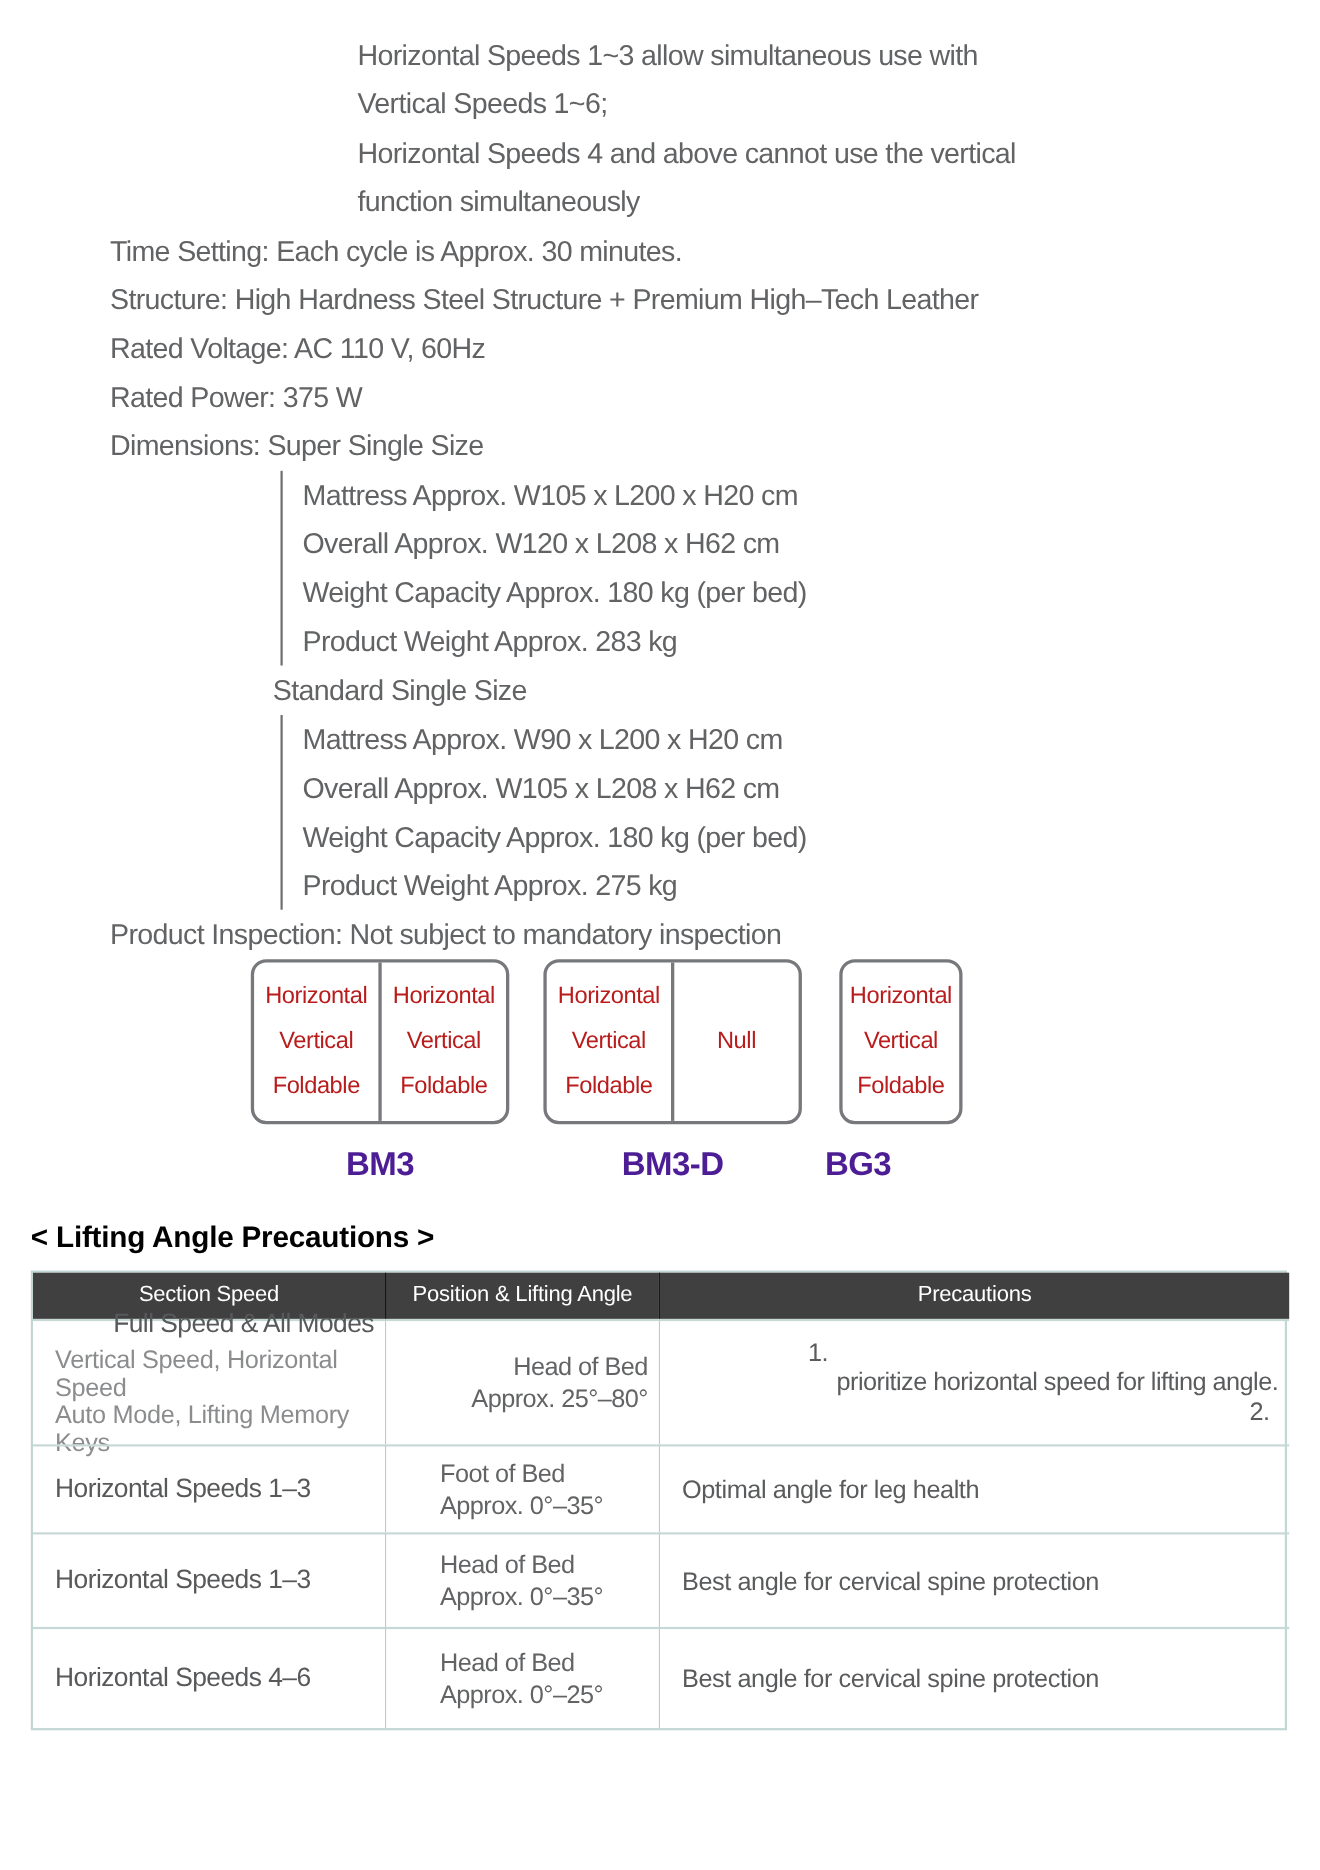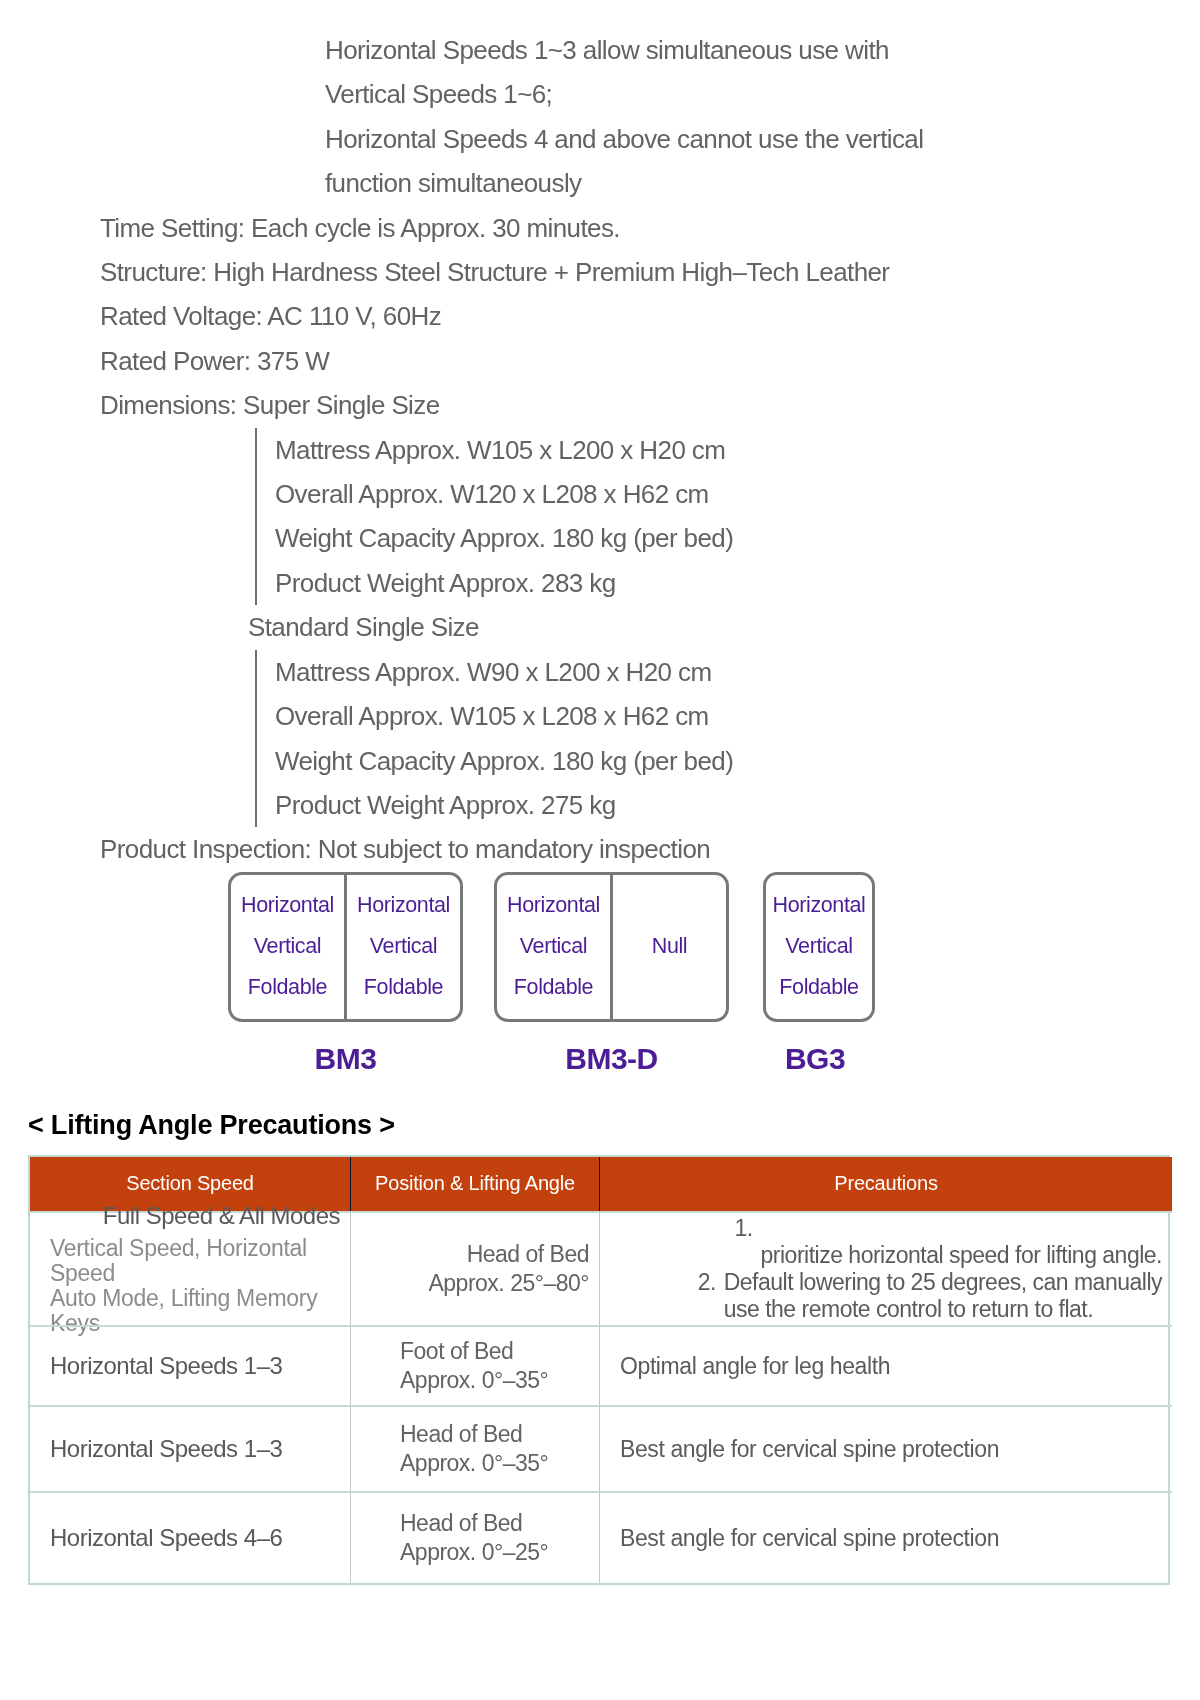--- a/index.html
+++ b/index.html
@@ -15,47 +15,47 @@
   .dims    { margin-left:255px; border-left:2px solid #6e6f71; padding-left:18px; }
   .stdtitle{ margin-left:248px; }
   
   .models { position:relative; height:212px; }
   .mbox {
     position:absolute; top:0; height:150px; box-sizing:border-box;
     border:3px solid #77787b; border-radius:14px; display:flex; background:#fff;
   }
   .mcell {
     width:114px; display:flex; flex-direction:column; justify-content:center;
-    align-items:center; gap:16px; color:#4c1d95; font-size:21.5px; letter-spacing:-0.4px;
+    align-items:center; gap:16px; color:#b91c1c; font-size:21.5px; letter-spacing:-0.4px;
   }
   .mcell + .mcell { border-left:3px solid #77787b; }
   .mbox-1 { left:228px; width:235px; }
   .mbox-2 { left:494px; width:235px; }
   .mbox-3 { left:763px; width:112px; }
   .mbox-3 .mcell { width:106px; }
   .mlabel {
     position:absolute; top:170px; text-align:center; font-weight:bold;
     font-size:30px; color:#4c1d95; letter-spacing:-0.5px;
   }
   .mlabel-1 { left:228px; width:235px; }
   .mlabel-2 { left:494px; width:235px; }
-  .mlabel-3 { left:759px; width:112px; }
+  .mlabel-3 { left:724px; width:112px; }
   
   .heading {
     margin:26px 0 0 28px; font-size:27px; font-weight:600; color:#000000;
     letter-spacing:-0.2px;
   }
   
   .ptable {
     margin:14px 0 0 28px; width:1142px; box-sizing:border-box;
     display:grid; grid-template-columns:320px 249px 573px;
     border:2px solid #c2d6d3;
   }
   .th {
-    background:#c2410c; color:#ffffff; font-size:20px; height:54px;
+    background:#404040; color:#ffffff; font-size:20px; height:42px;
     display:flex; align-items:center; justify-content:center; letter-spacing:-0.2px;
   }
   .th + .th { border-left:1px solid #0f172a; }
   .td {
     box-sizing:border-box; border-top:2px solid #c7d9d6;
     display:flex; flex-direction:column; justify-content:center;
     padding-left:20px; padding-right:10px;
   }
   .td.c2, .td.c3 { border-left:1px solid #c6c8c7; }
   .r1 { height:114px;align-items:flex-end; } .r2 { height:80px; } .r3 { height:86px; } .r4 { height:92px; }
@@ -162,24 +162,20 @@
     <div class="td c3 r1">
       <div class="prec-item">
         <span class="prec-num">1.</span>
         <span>
           <br>
           <span>prioritize horizontal speed for lifting angle.</span>
         </span>
       </div>
       <div class="prec-item">
         <span class="prec-num">2.</span>
-        <span>
-          <span>Default lowering to 25 degrees, can manually</span><br>
-          <span>use the remote control to return to flat.</span>
-        </span>
       </div>
     </div>
 
     <div class="td c1 r2">
       <div class="speed-main">Horizontal Speeds 1–3</div>
     </div>
     <div class="td c2 r2">
       <div class="pos-line">Foot of Bed</div>
       <div class="pos-line">Approx. 0°–35°</div>
     </div>

